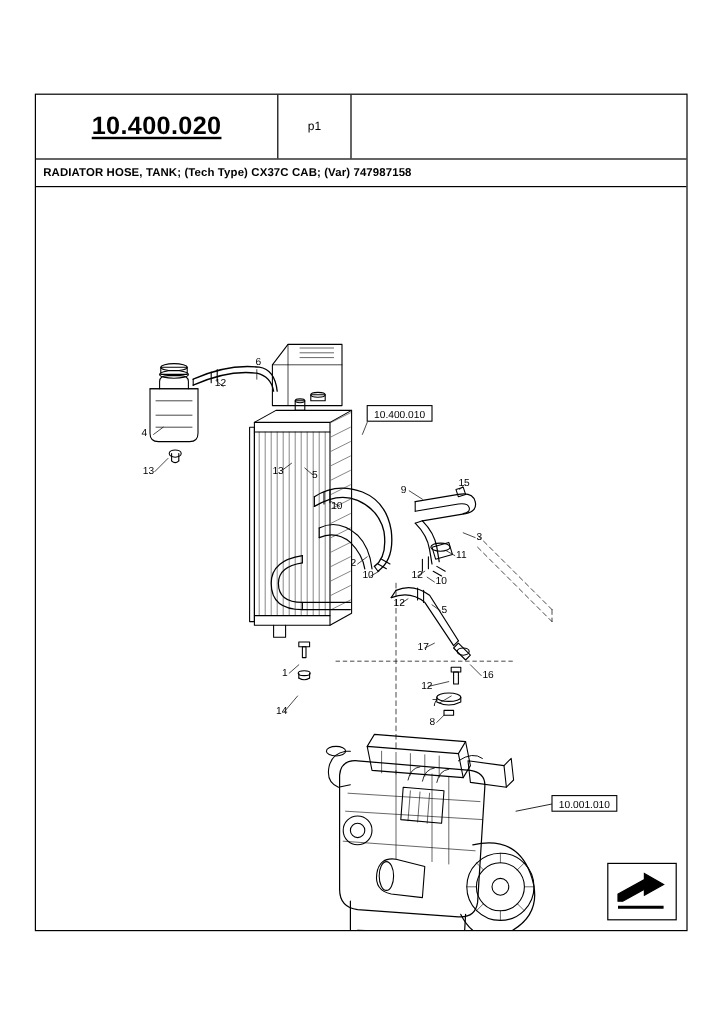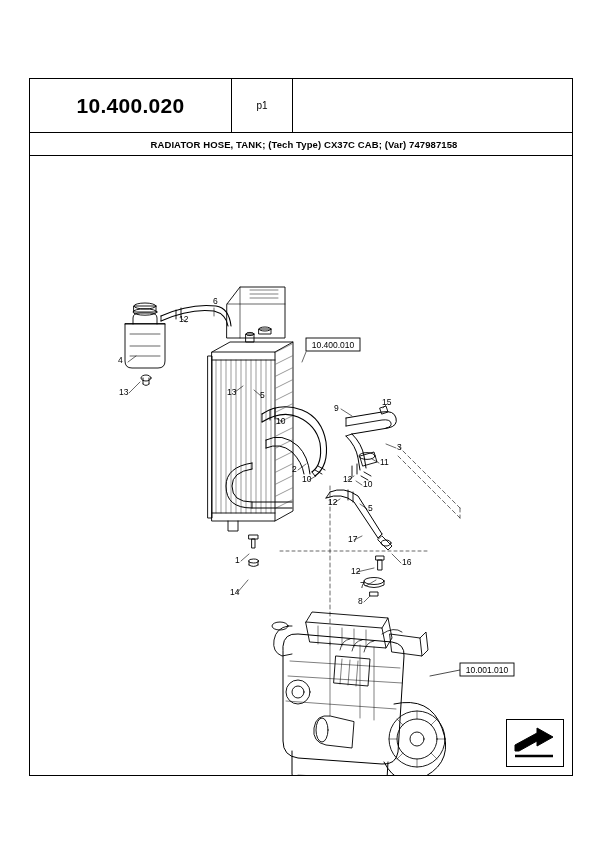--- a/index.html
+++ b/index.html
@@ -45,20 +45,21 @@
     position: absolute;
     left: 0; top: 0;
     width: 201px;
     height: 100%;
     display: flex;
     align-items: center;
     justify-content: center;
     font-size: 21px;
     font-weight: bold;
     letter-spacing: 0.3px;
+    text-decoration: underline;
   }
   .header-div1 {
     position: absolute;
     left: 201px; top: 0;
     width: 1.4px;
     height: 100%;
     background: #000;
   }
   .header-page {
     position: absolute;
@@ -81,21 +82,20 @@
   
   .title-row {
     position: absolute;
     left: 0; top: 54px;
     width: 100%;
     height: 23px;
     border-bottom: 1.4px solid #000;
     box-sizing: border-box;
     display: flex;
     align-items: center;
-    justify-content: center;
   }
   .title-text {
     font-size: 9.5px;
     font-weight: bold;
     padding-left: 6px;
     letter-spacing: 0.1px;
   }
   
   .drawing {
     position: absolute;

